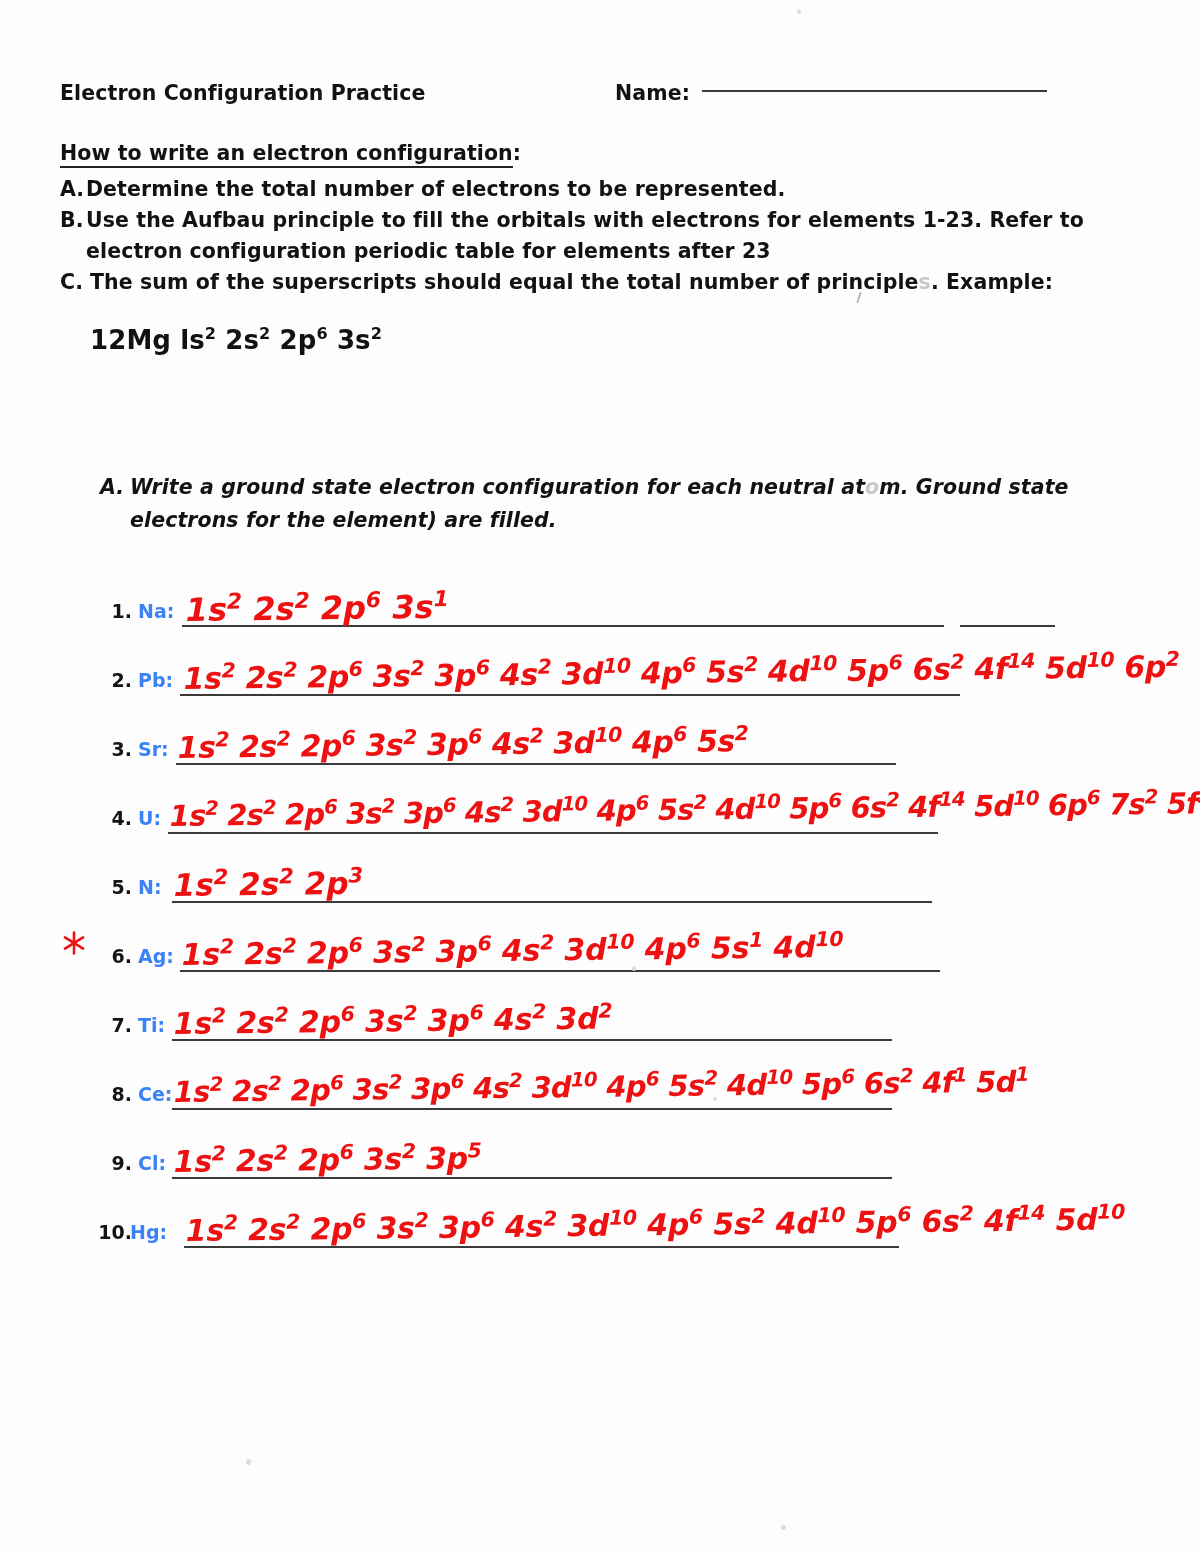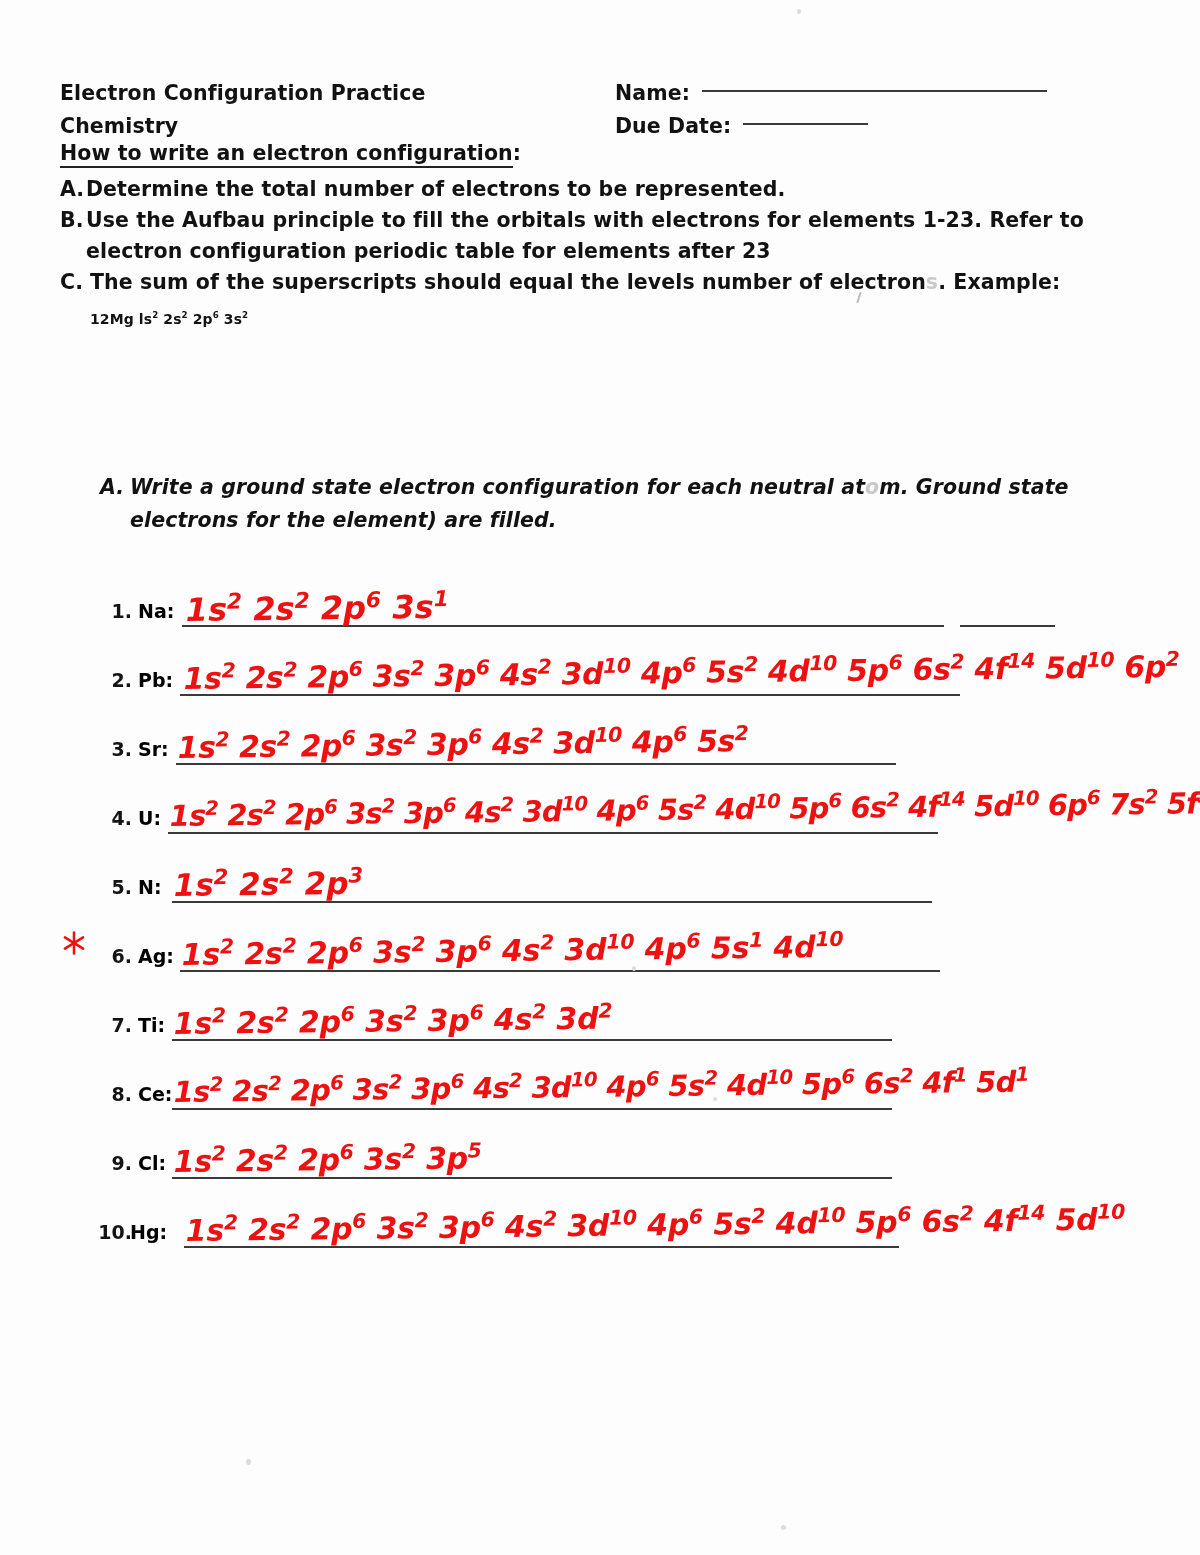--- a/index.html
+++ b/index.html
@@ -97,23 +97,23 @@
   .stray-mark {
     position: absolute;
     left: 858px;
     top: 292px;
     width: 2px;
     height: 11px;
     background: #b9b9b9;
     transform: rotate(18deg);
   }
   .example-line {
-    margin-top: 2px;
+    margin-top: 20px;
     padding-left: 30px;
-    font-size: 14px;
+    font-size: 26px;
   }
   sup.pr {
     font-size: 0.62em;
     vertical-align: super;
     font-weight: bold;
   }
 
   
   .sec-i {
     position: absolute;
@@ -164,21 +164,21 @@
     font-family: "DejaVu Sans", sans-serif;
     color: #141414;
   }
   .row-sym {
     position: absolute;
     left: 78px;
     top: 22px;
     font-size: 19px;
     font-weight: bold;
     font-family: "DejaVu Sans", sans-serif;
-    color: #000000;
+    color: #3b82f6;
     white-space: nowrap;
   }
   .row-rule {
     position: absolute;
     top: 47px;
     height: 0;
     border-bottom: 2.5px solid #3a3a3a;
   }
   .row-rule2 {
     position: absolute;
@@ -218,46 +218,39 @@
 <div class="page">
 
   <div class="hdr printed">
     <div class="hdr-row">
       <div class="hdr-left">Electron Configuration Practice</div>
       <div class="hdr-right">
         <span class="hdr-label">Name:</span>
         <span class="blank-line blank-name"></span>
       </div>
     </div>
-    <div class="hdr-row">
-      <div class="hdr-left">Chemistry</div>
-      <div class="hdr-right">
-        <span class="hdr-label">Due Date:</span>
-        <span class="blank-line blank-due"></span>
-      </div>
-    </div>
   </div>
 
   <div class="howto printed"><u>How to write an electron configuration</u><span>:</span></div>
 
   <div class="instr printed">
 
     <div class="instr-item">
       <span class="instr-letter">A.</span>
       <span class="instr-text">Determine the total number of electrons to be represented.</span>
     </div>
 
     <div class="instr-item">
       <span class="instr-letter">B.</span>
       <span class="instr-text">Use the Aufbau principle to fill the orbitals with electrons for elements 1-23. Refer to electron configuration periodic table for elements after 23</span>
     </div>
 
     <div class="instr-item">
       <span class="instr-letter wide">C.</span>
-      <span class="instr-text"><span>The sum of the superscripts should equal the levels number of electron</span><span class="faded">s</span><span>. Example:</span></span>
+      <span class="instr-text"><span>The sum of the superscripts should equal the total number of principle</span><span class="faded">s</span><span>. Example:</span></span>
     </div>
 
     <div class="example-line printed">
       <span>12Mg</span><span>
         <span><span>ls</span><sup class="pr">2</sup></span>
         <span><span>2s</span><sup class="pr">2</sup></span>
         <span><span>2p</span><sup class="pr">6</sup></span>
         <span><span>3s</span><sup class="pr">2</sup></span>
       </span>
     </div>

